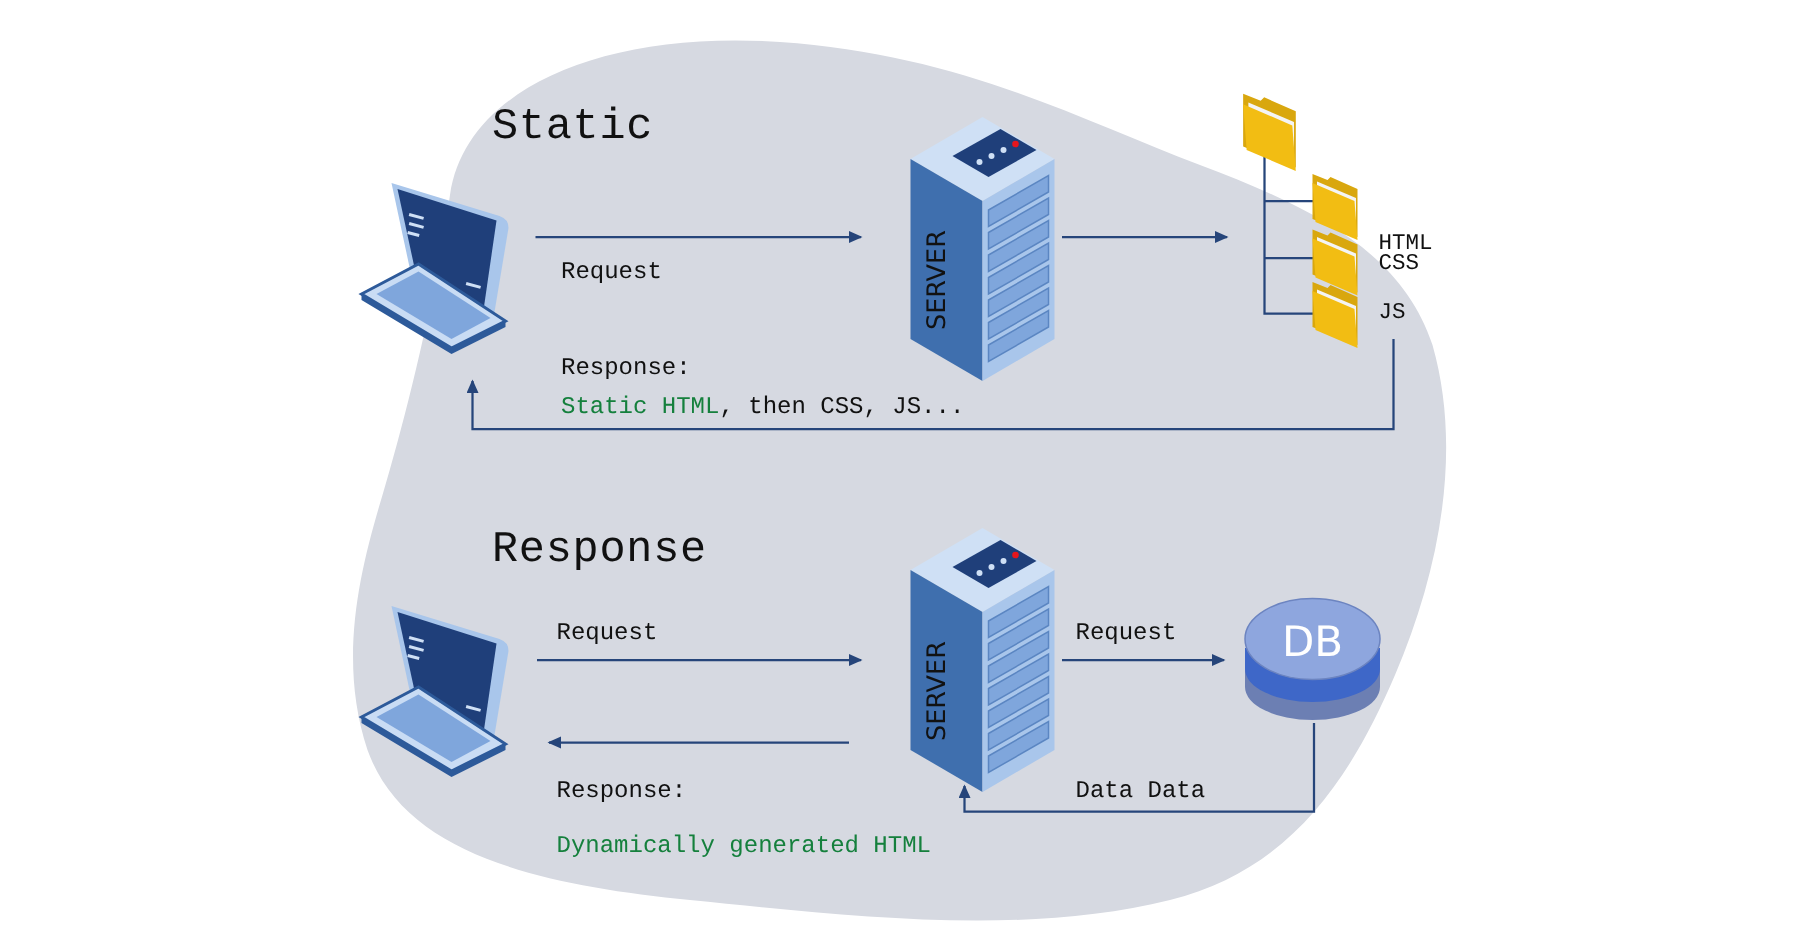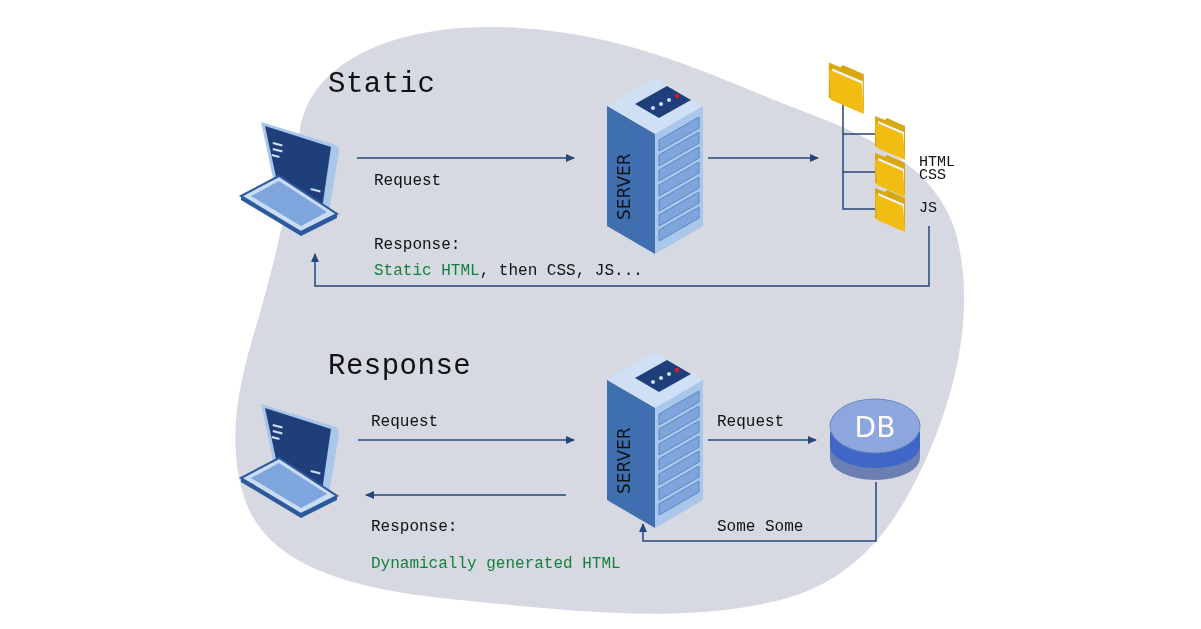--- a/index.html
+++ b/index.html
@@ -114,13 +114,13 @@
 <div class="txt lbl" style="left:374px;top:262px;"><span class="red">Static HTML</span><span>, then CSS, JS...</span></div>
 <div class="txt small" style="left:919px;top:142px;margin-top:12px;">HTML</div>
 <div class="txt small" style="left:919px;top:167px;">CSS</div>
 <div class="txt small" style="left:919px;top:200px;">JS</div>
 
 <div class="txt title" style="left:328px;top:350px;">Response</div>
 <div class="txt lbl" style="left:371px;top:413px;">Request</div>
 <div class="txt lbl" style="left:371px;top:518px;">Response:</div>
 <div class="txt lbl red" style="left:371px;top:555px;">Dynamically generated HTML</div>
 <div class="txt lbl" style="left:717px;top:413px;">Request</div>
-<div class="txt lbl" style="left:717px;top:518px;">Some Some</div>
+<div class="txt lbl" style="left:717px;top:518px;">Data Data</div>
 
 </body></html>

